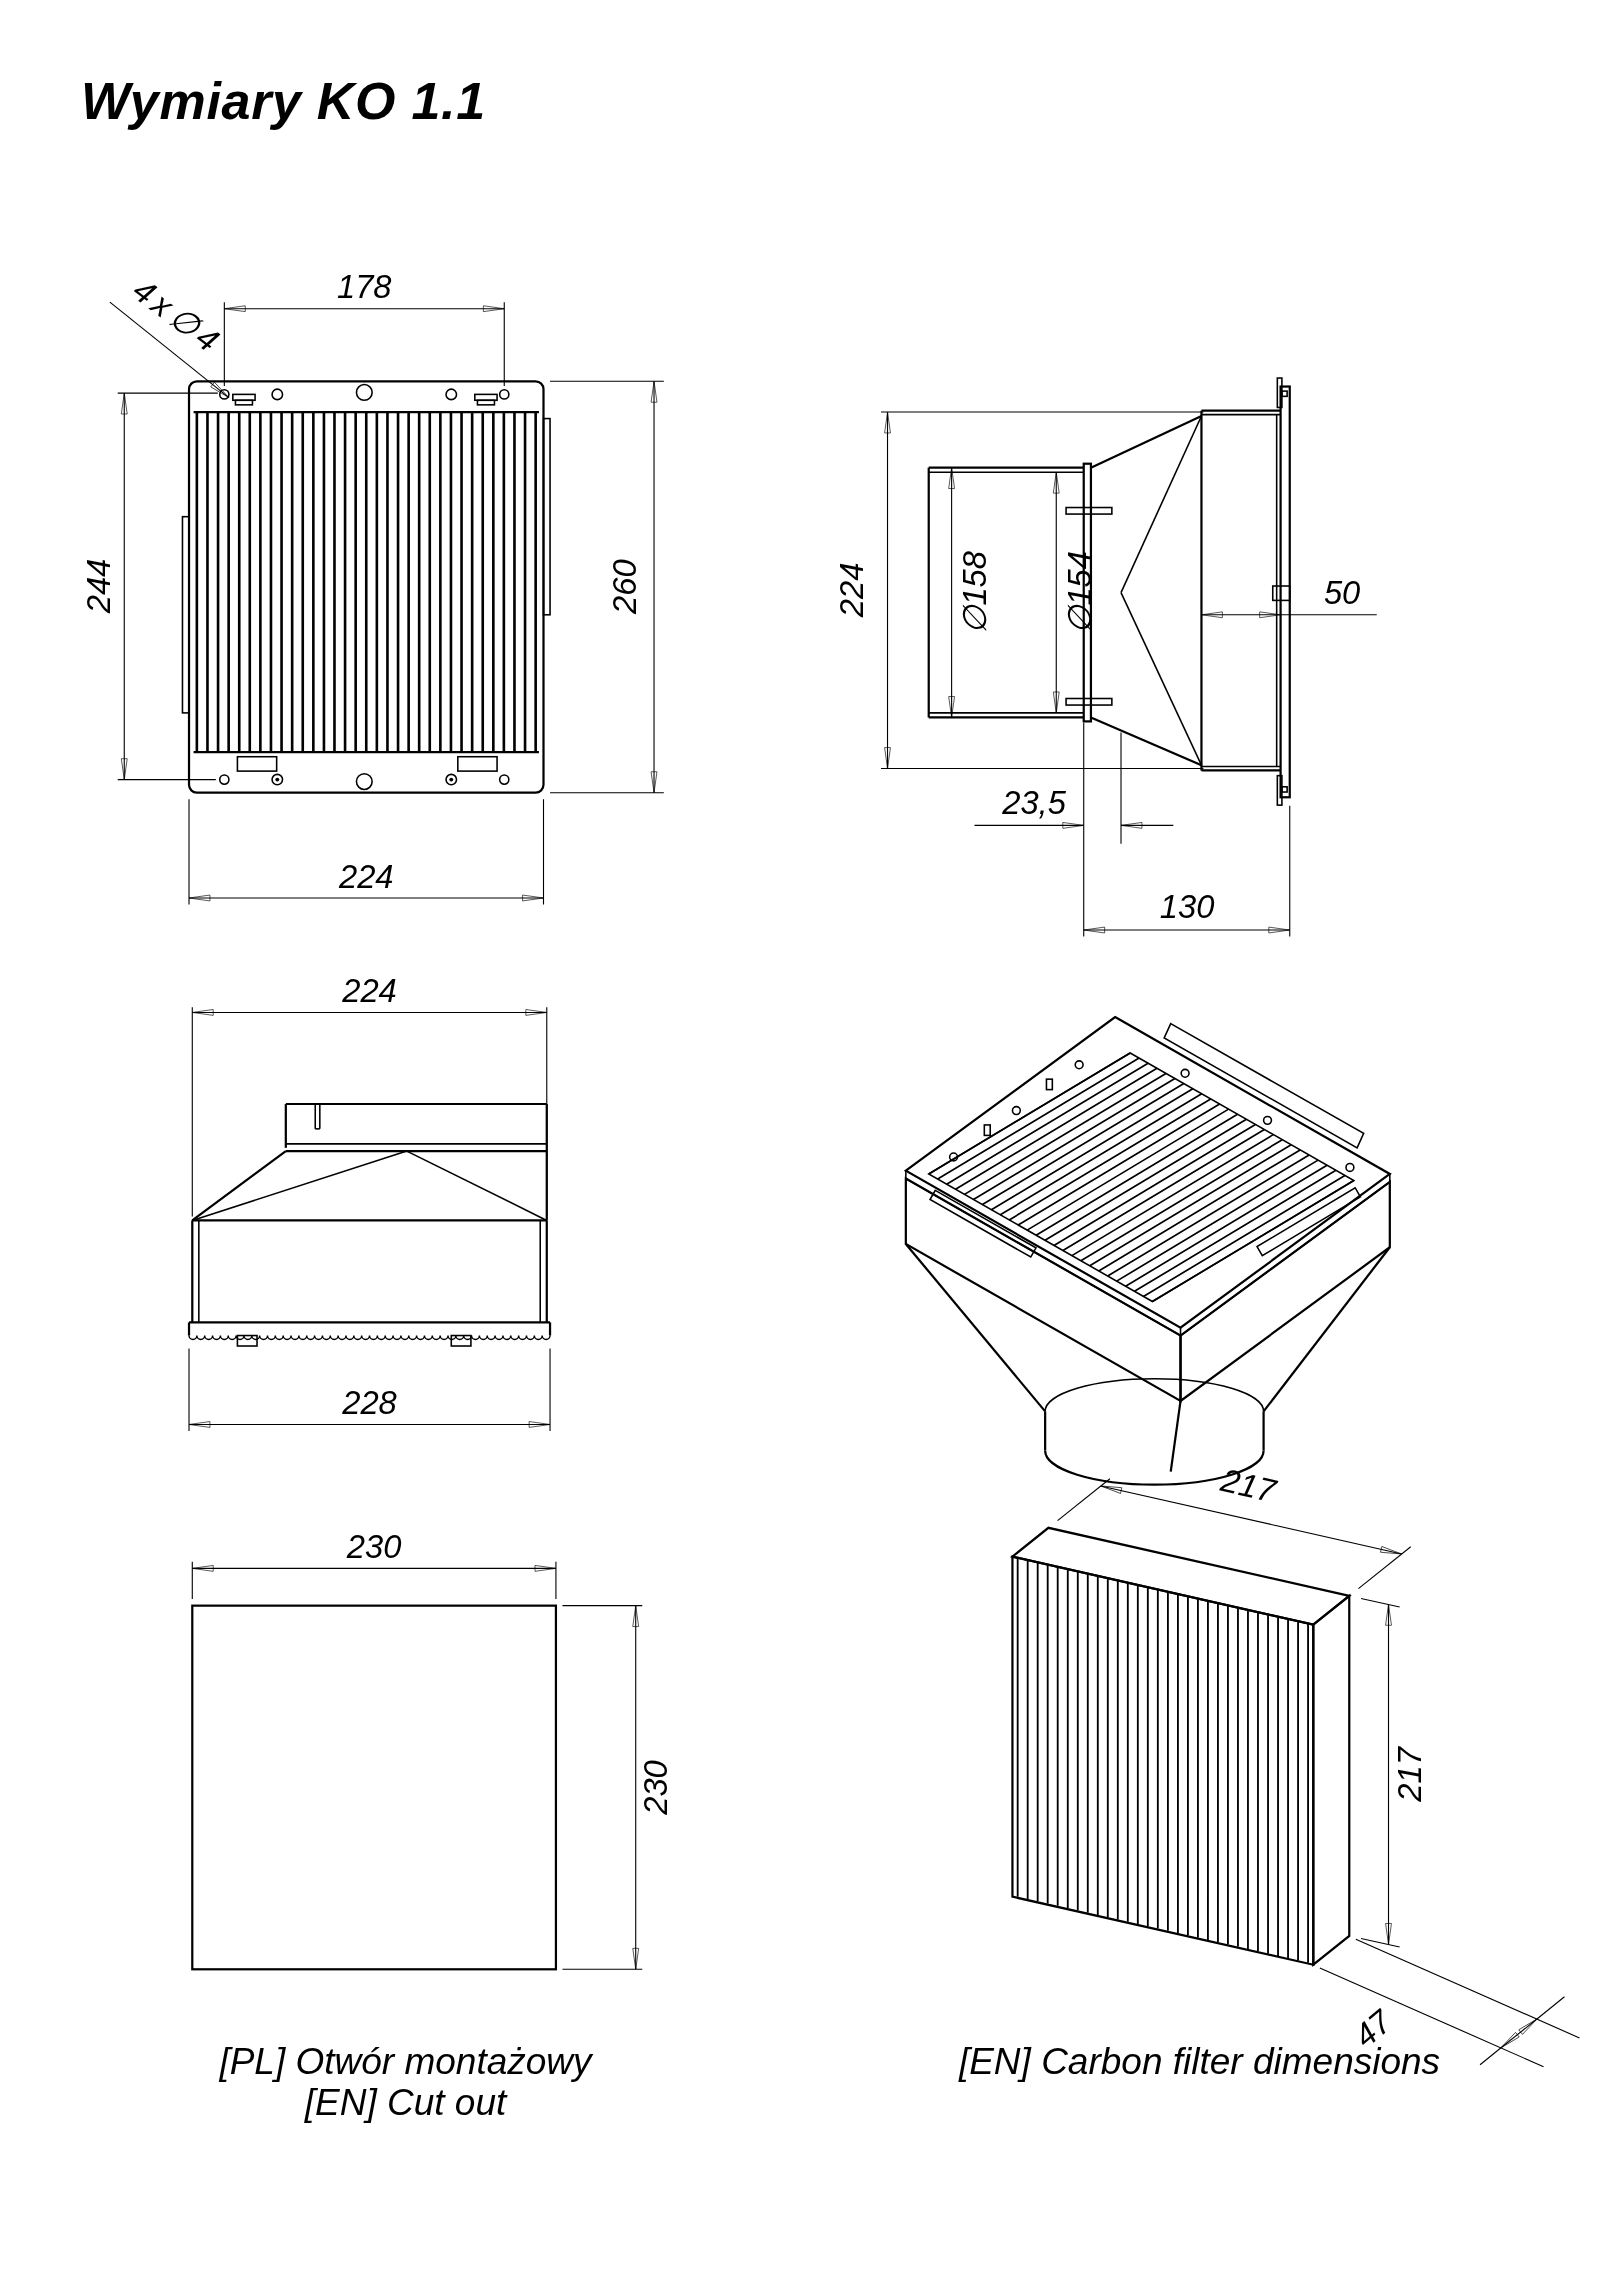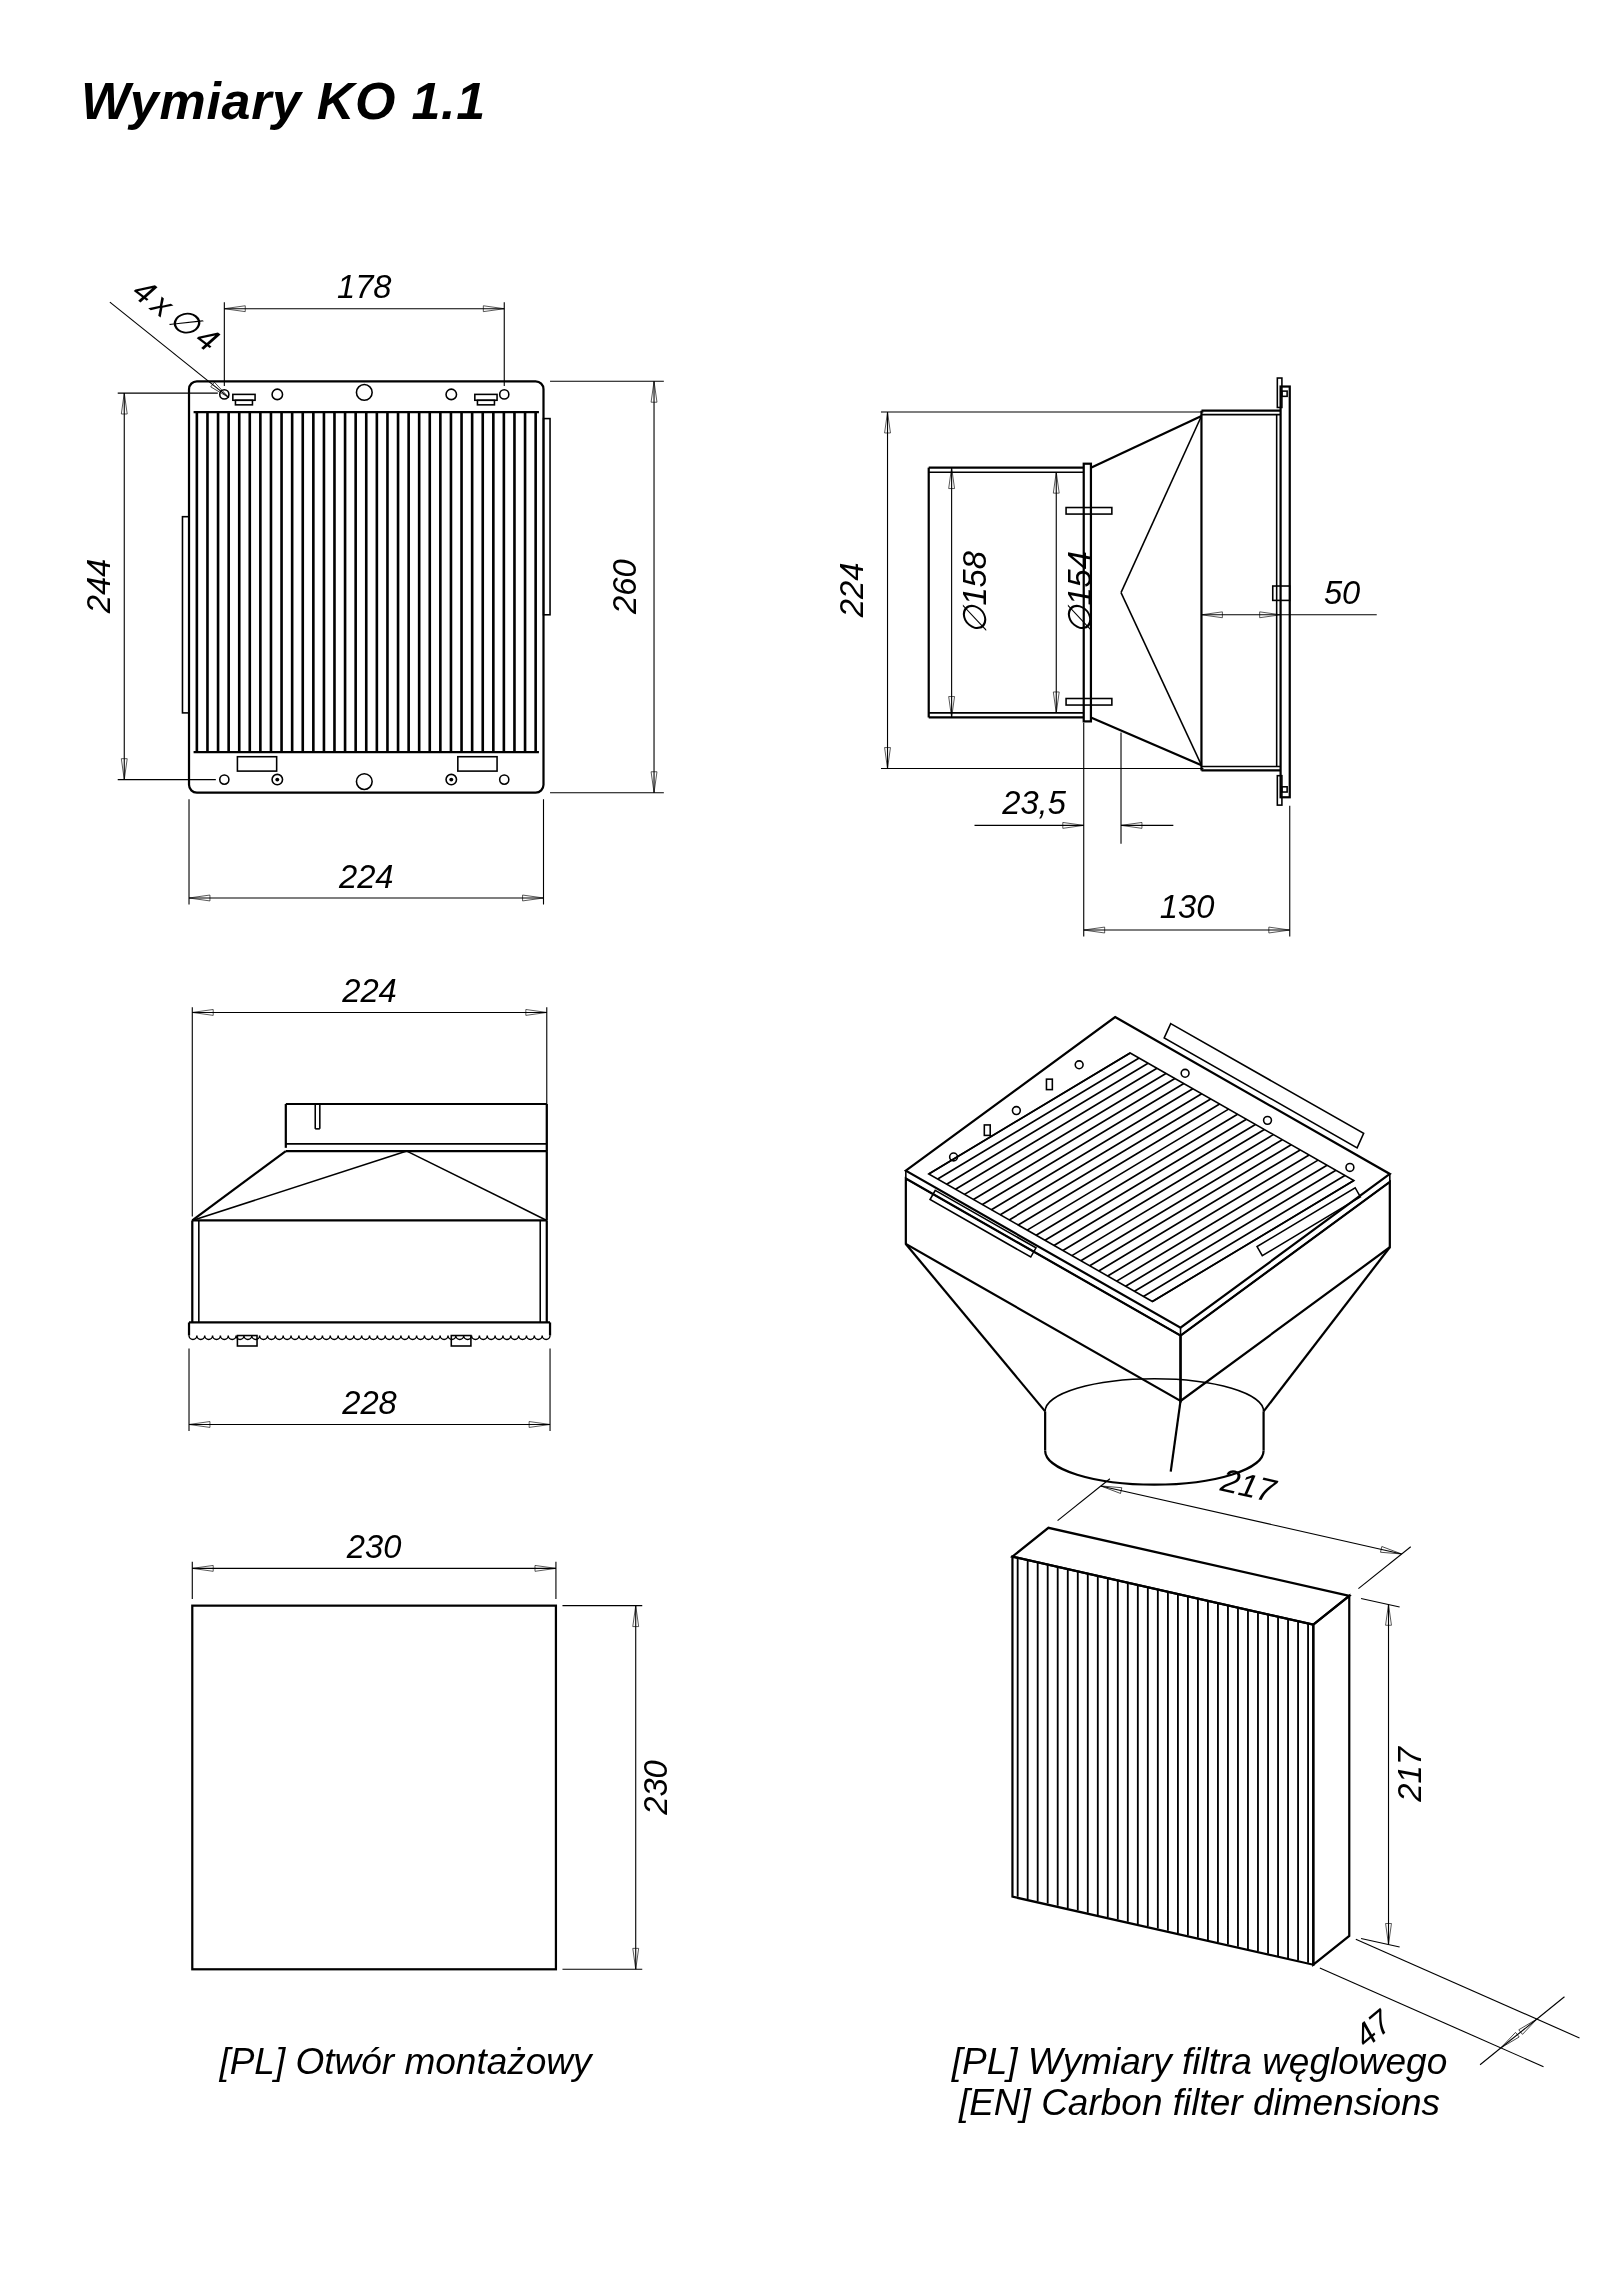--- a/index.html
+++ b/index.html
@@ -276,19 +276,19 @@
           <line x1="2295" y1="3131" x2="2263" y2="3157"></line>
       </g>
       <text x="1905" y="2288" transform="rotate(13 1905 2288)">217</text>
       <text x="2172" y="2713" transform="rotate(-90 2172 2713)">217</text>
       <text x="2110" y="3115" transform="rotate(-40 2110 3115)">47</text>
     </g>
   </svg>
 
   <div class="caption left">
     <div>[PL] Otwór montażowy</div>
+    <div>[EN] Cut out</div>
   </div>
   <div class="caption right">
-    <div>[PL] Wymiary filtra węglowego</div>
     <div>[EN] Carbon filter dimensions</div>
   </div>
 </div>
 
 
 </body></html>

